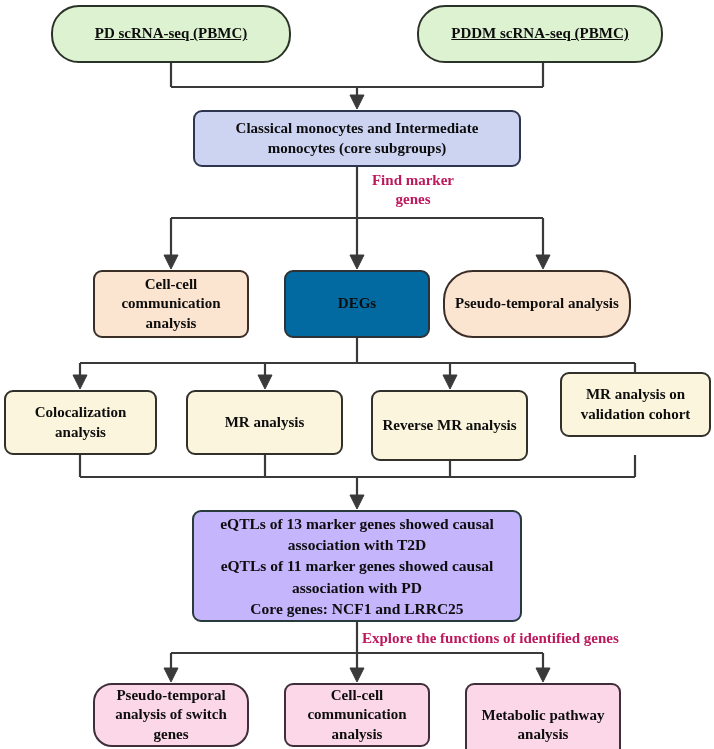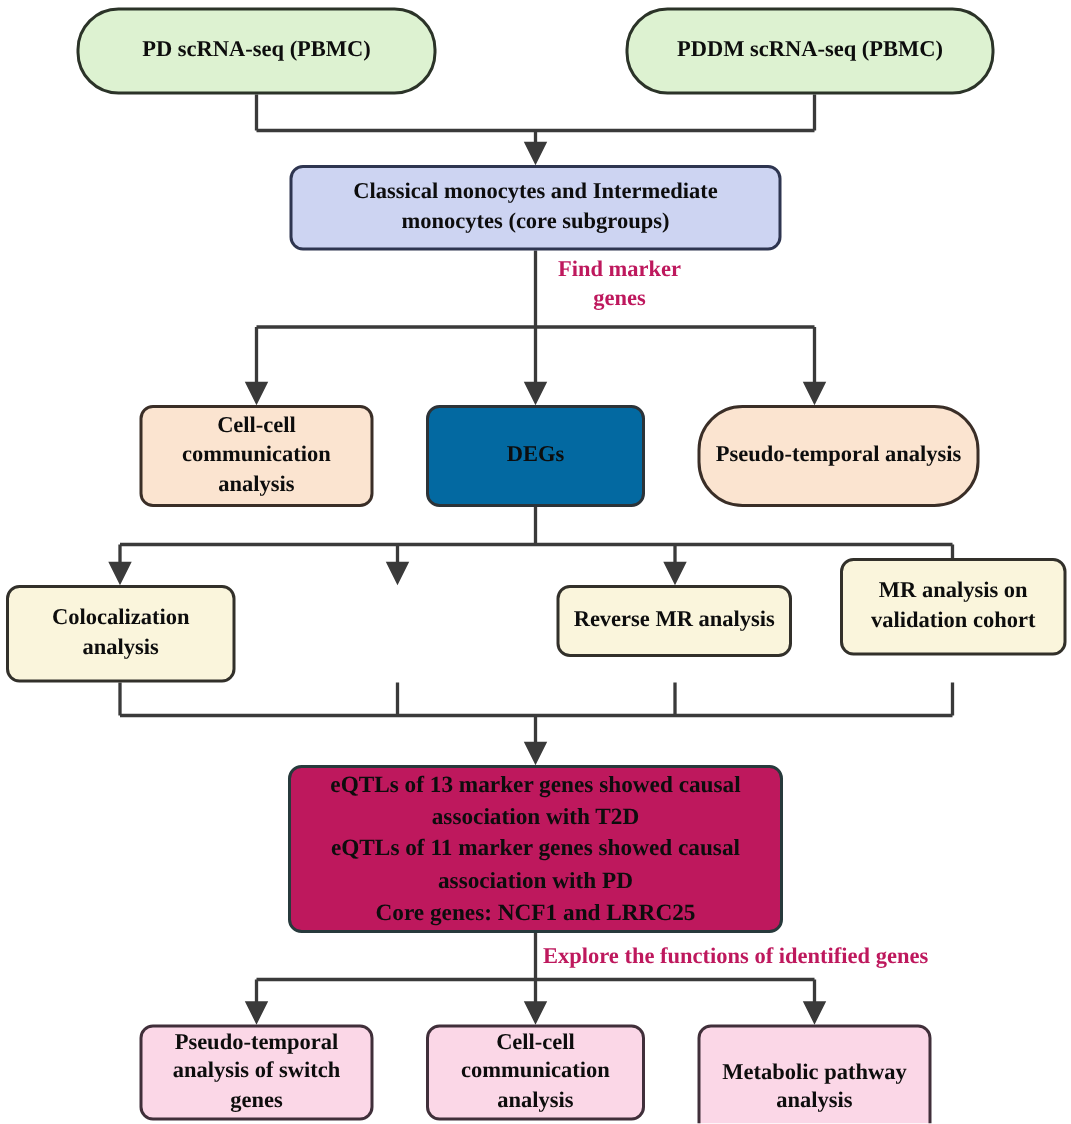--- a/index.html
+++ b/index.html
@@ -19,27 +19,27 @@
     border:2px solid #2d2d33;
     border-radius:9px;
     display:flex;flex-direction:column;
     align-items:center;justify-content:center;
     text-align:center;
     font-weight:bold;
     font-size:15px;line-height:1.28;
     color:#0d0d0d;
     padding:4px 8px;
   }
-  .round{border-radius:28px;}
+  .round{border-radius:28px;text-decoration:underline;}
   .green   {background:#ddf2d1;border-color:#2b3328;}
   .lavender{background:#cdd4f2;border-color:#2e3550;align-items:center;}
   .peach   {background:#fbe4d0;border-color:#3a2e27;}
   .gray    {background:#0369a1;border-color:#2c3338;}
   .cream   {background:#faf5dc;border-color:#32302a;}
-  .cyan    {background:#be185d;border-color:#273a3c;}
+  .cyan    {background:#c4b5fd;border-color:#273a3c;}
   .pink    {background:#fbd7e7;border-color:#402f3a;}
   .edge-label{
     position:absolute;
     font-weight:bold;font-size:15px;line-height:1.25;
     color:#be185d;
   }
   .result-box{font-size:15.5px;line-height:1.38;padding:6px 12px;}
 </style>
 </head>
 <body>
@@ -83,43 +83,46 @@
   </div>
 
   <div class="edge-label" style="left:362px;top:171px;width:102px;text-align:center;">Find marker genes</div>
 
   <div class="node peach" style="left:93px;top:270px;width:156px;height:68px;">
     <span>Cell-cell communication analysis</span>
   </div>
   <div class="node gray" style="left:284px;top:270px;width:146px;height:68px;">
     <span>DEGs</span>
   </div>
-  <div class="node peach" style="left:465px;top:270px;width:188px;height:68px;border-radius:30px;">
+  <div class="node peach" style="left:443px;top:270px;width:188px;height:68px;border-radius:30px;">
     <span>Pseudo-temporal analysis</span>
   </div>
 
   <div class="node cream" style="left:4px;top:390px;width:153px;height:65px;">
     <span>Colocalization analysis</span>
   </div>
-  <div class="node cream" style="left:371px;top:390px;width:157px;height:48px;">
+  <div class="node cream" style="left:186px;top:390px;width:157px;height:65px;">
+    <span>MR analysis</span>
+  </div>
+  <div class="node cream" style="left:371px;top:390px;width:157px;height:71px;">
     <span>Reverse MR analysis</span>
   </div>
   <div class="node cream" style="left:560px;top:372px;width:151px;height:65px;">
     <span>MR analysis on validation cohort</span>
   </div>
 
   <div class="node cyan result-box" style="left:192px;top:510px;width:330px;height:112px;">
     <div>eQTLs of 13 marker genes showed causal association with T2D</div>
     <div>eQTLs of 11 marker genes showed causal association with PD</div>
     <div>Core genes: NCF1 and LRRC25</div>
   </div>
 
   <div class="edge-label" style="left:362px;top:629px;white-space:nowrap;text-align:right;">Explore the functions of identified genes</div>
 
-  <div class="node pink" style="left:93px;top:683px;width:156px;height:64px;">
+  <div class="node pink" style="left:93px;top:683px;width:156px;height:64px;border-radius:19px;">
     <span>Pseudo-temporal analysis of switch genes</span>
   </div>
   <div class="node pink" style="left:284px;top:683px;width:146px;height:64px;">
     <span>Cell-cell communication analysis</span>
   </div>
   <div class="node pink" style="left:465px;top:683px;width:156px;height:84px;">
     <span>Metabolic pathway analysis</span>
   </div>
 
 </div>

